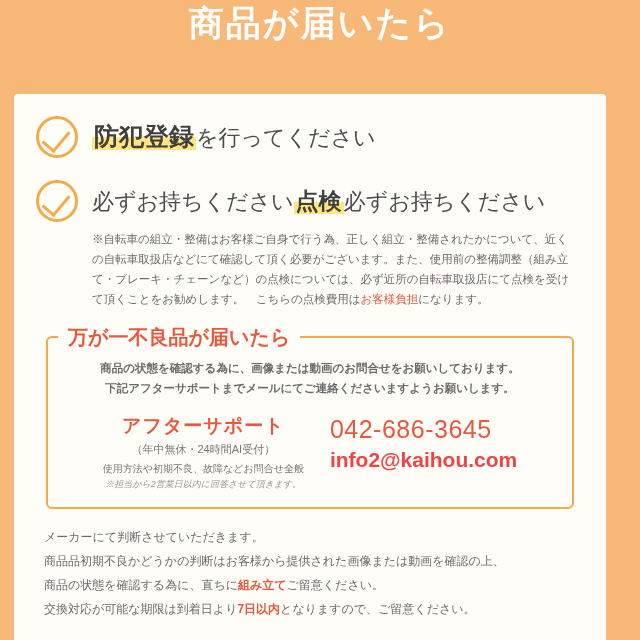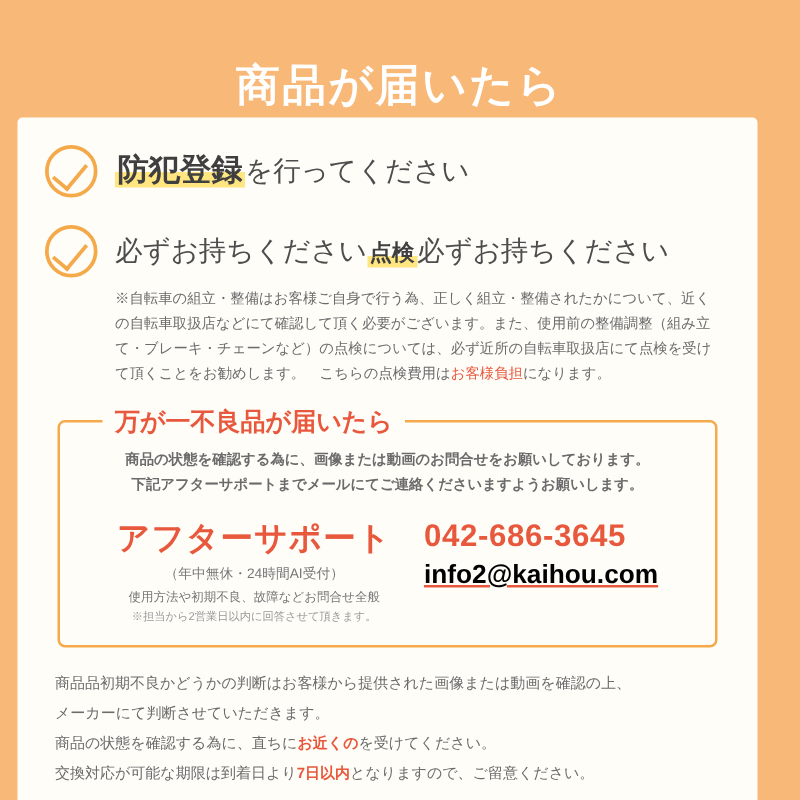--- a/index.html
+++ b/index.html
@@ -16,21 +16,21 @@
   .page {
     position: relative;
     width: 640px;
     height: 640px;
     background: #f8b878;
     box-sizing: border-box;
   }
   .header {
     height: 92px;
     display: flex;
-    align-items: flex-end;
+    align-items: flex-start;
     justify-content: center;
   }
   .header-title {
     color: #ffffff;
     font-size: 35px;
     font-weight: bold;
     letter-spacing: 2px;
   }
   .card {
     position: absolute;
@@ -83,24 +83,23 @@
   .hl {
     background: linear-gradient(transparent 55%, #ffe680 55%);
     font-weight: bold;
     font-size: 25px;
     color: #3f3f3f;
     padding: 0 2px;
   }
   .hl-small {
     background: linear-gradient(transparent 55%, #ffe680 55%);
     font-weight: bold;
-    font-size: 18px;
+    font-size: 23px;
     color: #3f3f3f;
     padding: 0 2px;
-    font-family: Liberation Mono, monospace;
   }
   .plain-big {
     font-size: 22px;
     color: #4d4d4d;
   }
 
   .body-text {
     font-size: 11.5px;
     color: #6b6b6b;
     line-height: 1.75;
@@ -117,21 +116,21 @@
     margin-left: 10px;
     margin-right: 10px;
     border: 2px solid #f4a94a;
     border-radius: 6px;
     padding: 20px 18px 16px;
     box-sizing: border-box;
   }
   .defect-title {
     position: absolute;
     top: -14px;
-    left: 34px;
+    left: 10px;
     background: #fffdf8;
     padding: 0 10px;
     color: #e8583d;
     font-weight: bold;
     font-size: 20px;
   }
   .defect-lead {
     font-size: 11.5px;
     color: #6b6b6b;
     line-height: 1.8;
@@ -144,54 +143,54 @@
     align-items: flex-start;
     justify-content: center;
     gap: 26px;
   }
   .support-left {
     text-align: center;
   }
   .support-title {
     color: #e8583d;
     font-weight: bold;
-    font-size: 26px;
+    font-size: 19px;
     letter-spacing: 1px;
   }
   .support-sub {
     color: #777;
     font-size: 11px;
     margin-top: 3px;
   }
   .support-note1 {
     color: #777;
     font-size: 10px;
     margin-top: 5px;
   }
   .support-note2 {
     color: #999;
     font-size: 9px;
     margin-top: 2px;
+    font-style: italic;
   }
   .support-right {
     text-align: left;
     padding-top: 2px;
   }
   .phone {
     color: #e8583d;
-    font-weight: bold;
+    font-weight: normal;
     font-size: 25px;
     letter-spacing: 0.5px;
   }
   .email {
-    color: #000000;
+    color: #ef4444;
     font-weight: bold;
     font-size: 21px;
     margin-top: 4px;
-    text-decoration: underline;
     text-decoration-color: #e8583d;
   }
 
   .footer-note {
     margin-top: 16px;
     margin-left: 8px;
     margin-right: 8px;
     font-size: 12px;
     color: #6b6b6b;
     line-height: 2.0;
@@ -240,21 +239,21 @@
           <div class="support-note2">※担当から2営業日以内に回答させて頂きます。</div>
         </div>
         <div class="support-right">
           <div class="phone">042-686-3645</div>
           <div class="email">info2@kaihou.com</div>
         </div>
       </div>
     </div>
 
     <div class="footer-note">
+      <div>メーカーにて判断させていただきます。</div>
       <div>商品品初期不良かどうかの判断はお客様から提供された画像または動画を確認の上、</div>
-      <div>メーカーにて判断させていただきます。</div>
-      <div><span>商品の状態を確認する為に、直ちに</span><span class="em-red">お近くの</span><span>を受けてください。</span></div>
+      <div><span>商品の状態を確認する為に、直ちに</span><span class="em-red">組み立て</span><span>ご留意ください。</span></div>
       <div><span>交換対応が可能な期限は到着日より</span><span class="em-red">7日以内</span><span>となりますので、ご留意ください。</span></div>
 
     </div>
 
   </div>
 </div>
 
 </body></html>

